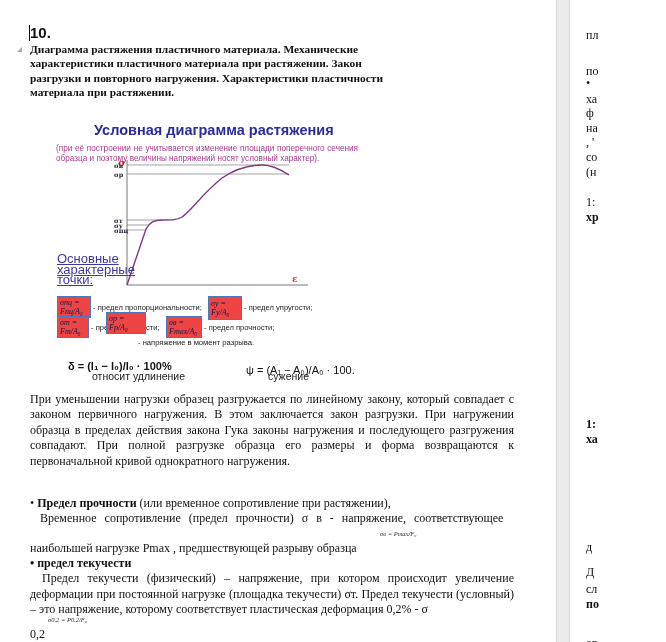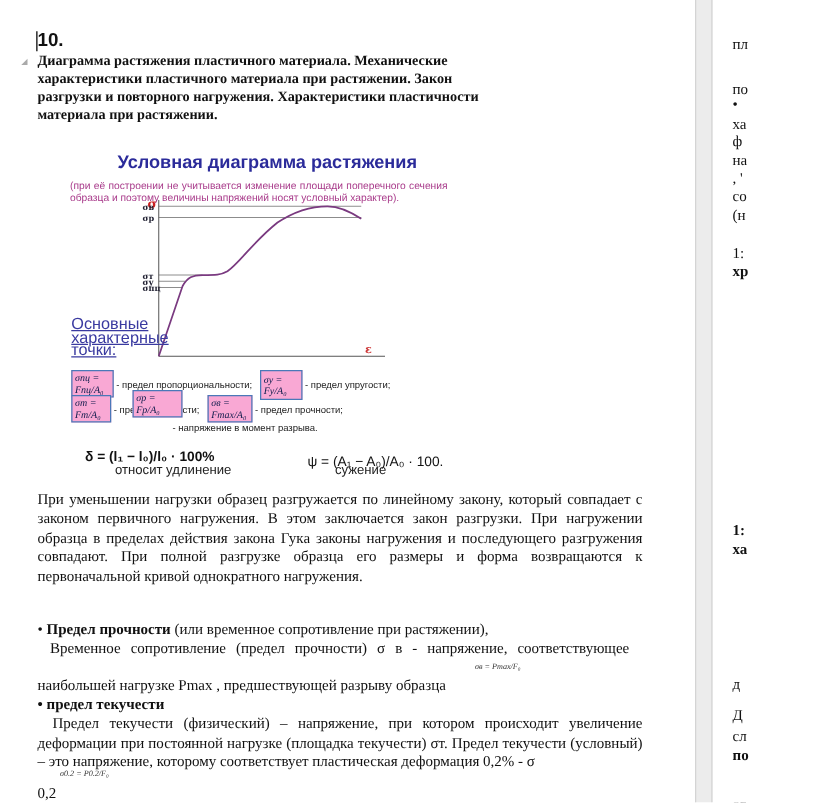--- a/index.html
+++ b/index.html
@@ -14,21 +14,21 @@
   .cursor { position: absolute; left: 29px; top: 25px; width: 1px; height: 16px; background: #000; }
   .collapse-tri { position: absolute; left: 17px; top: 47px; width: 0; height: 0; border-left: 5px solid transparent; border-bottom: 5px solid #aaa; }
   .heading-text { position: absolute; left: 30px; top: 42px; width: 380px; font-weight: bold; font-size: 11.4px; line-height: 14.4px; }
 
   #diagram { position: absolute; left: 52px; top: 122px; width: 320px; height: 240px; }
   .dg-title { position: absolute; left: 42px; top: 0; font-family: "Liberation Sans", sans-serif; font-weight: bold; font-size: 14.5px; color: #2b2b9a; }
   .dg-note { position: absolute; left: 4px; top: 22px; width: 302px; font-family: "Liberation Sans", sans-serif; font-size: 8.2px; line-height: 10.2px; color: #a83a8a; text-align: justify; }
   .dg-chars { position: absolute; left: 5px; top: 132px; font-family: "Liberation Sans", sans-serif; font-size: 13px; line-height: 10.5px; color: #3a3aa0; text-decoration: underline; width: 60px; }
   #curve-svg { position: absolute; left: 0; top: 0; }
 
-  .fbox { position: absolute; background: #f9a8d4; border: 1px solid #4a78b8; font-family: "Liberation Serif", serif; font-size: 8px; color: #0c1a4a; font-style: italic; display: flex; align-items: center; justify-content: center; padding: 1px 2px; }
+  .fbox { position: absolute; background: #ef4444; border: 1px solid #4a78b8; font-family: "Liberation Serif", serif; font-size: 8px; color: #0c1a4a; font-style: italic; display: flex; align-items: center; justify-content: center; padding: 1px 2px; }
   .flabel { position: absolute; font-family: "Liberation Sans", sans-serif; font-size: 7.6px; color: #222; white-space: nowrap; }
 
   .formula { position: absolute; font-family: Liberation Sans, sans-serif; font-size: 11px; margin-left: 38px; }
   .ftext { position: absolute; font-family: "Liberation Sans", sans-serif; font-size: 10.5px; color: #222; }
 
   .para { position: absolute; left: 30px; width: 484px; font-size: 12px; line-height: 15.4px; text-align: justify; }
   .line { position: absolute; left: 30px; font-size: 12px; line-height: 15px; white-space: nowrap; }
   .small-f { position: absolute; font-size: 6.5px; font-style: italic; color: #333; }
 
   .p2 { position: absolute; left: 15px; font-size: 12px; white-space: nowrap; }

